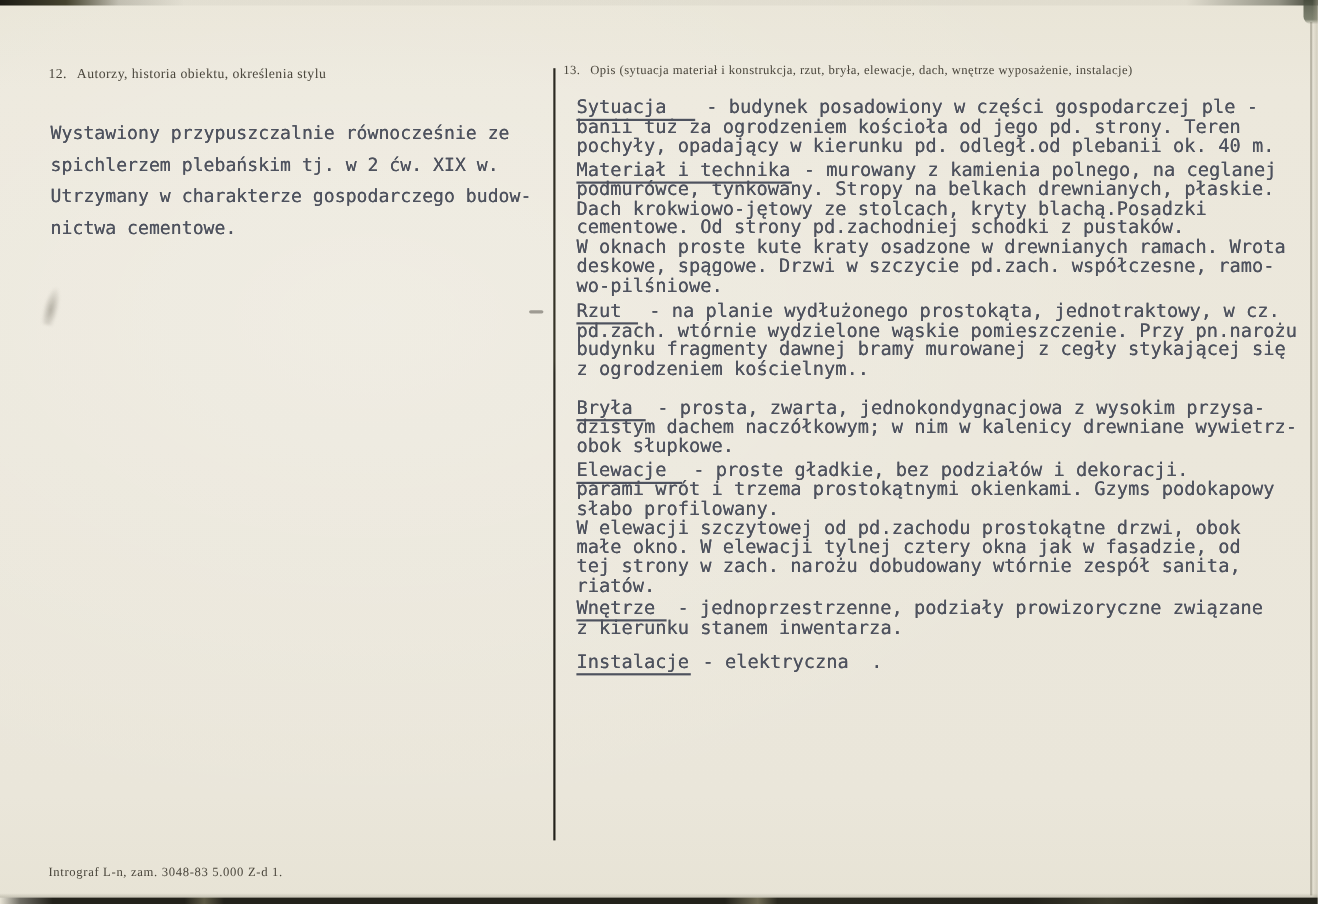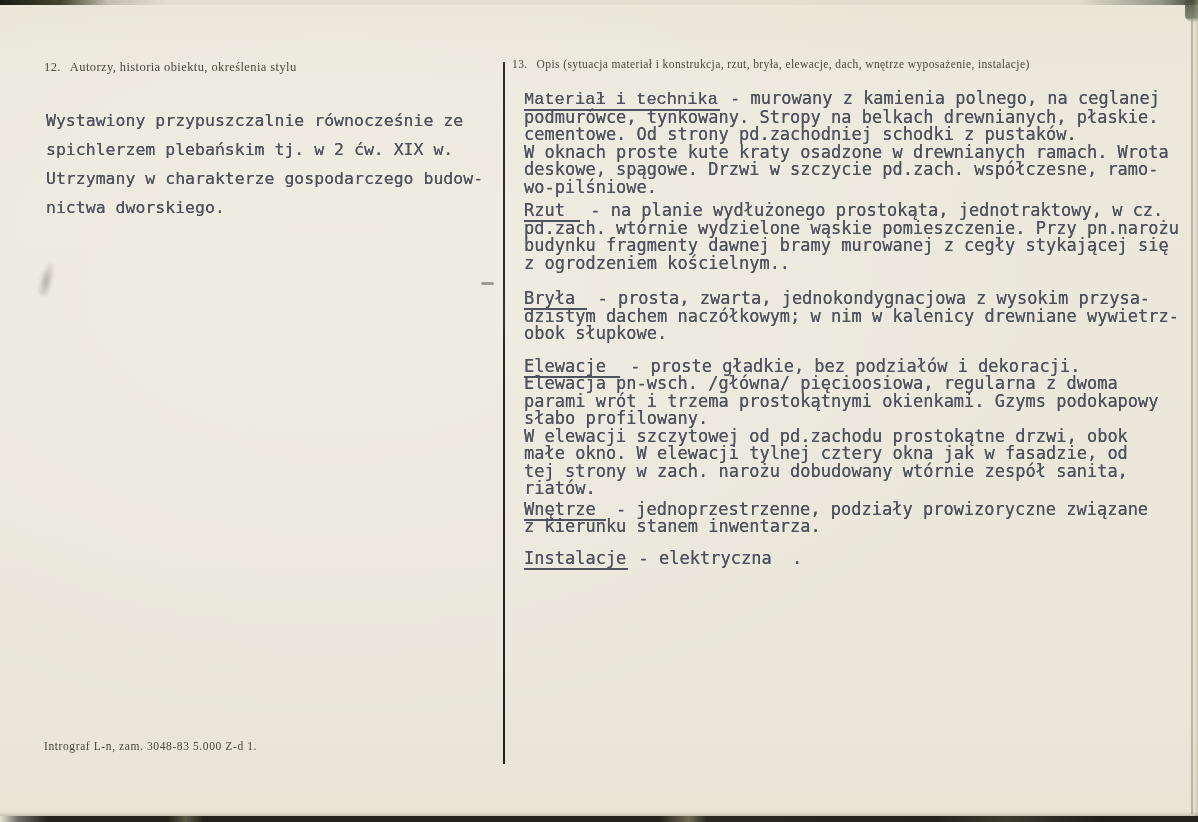--- a/index.html
+++ b/index.html
@@ -61,33 +61,33 @@
   
   .typed{color:var(--typed,#4e525e);text-shadow:0 0 .4px currentColor;}
   .col-left{position:absolute;left:44px;top:60px;width:466px;}
   .left-body{margin-top:31px;margin-left:2px;font-size:16.5px;}
   .left-body .tline{line-height:29px;white-space:pre;}
   .col-right{position:absolute;left:512px;top:58px;width:684px;}
   .right-sections{margin-top:20px;margin-left:12px;font-size:17px;}
   .sec .tline{line-height:17.5px;white-space:pre;}
   .sec-label{border-bottom:2px solid currentColor;padding-bottom:0px;}
   .sec-0 .sec-label{padding-right:26px;}
-  .sec-1 .sec-label{padding-right:2px;font-family:Liberation Mono, monospace;}
+  .sec-1 .sec-label{padding-right:2px;}
   .sec-2 .sec-label{padding-right:15px;}
   .sec-3 .sec-label{padding-right:12px;}
   .sec-4 .sec-label{padding-right:14px;}
   .sec-5 .sec-label{padding-right:10px;}
   .sec-6 .sec-label{padding-right:2px;}
   .sec-0{margin-bottom:4px;}
   .sec-1{margin-bottom:6px;}
   .sec-2{margin-bottom:18px;}
-  .sec-3{margin-bottom:15px;}
+  .sec-3{margin-bottom:4px;}
   .sec-4{margin-bottom:3px;}
   .sec-5{margin-bottom:14px;}
-  .footer-print{position:absolute;left:44px;top:740px;font-size:11.5px;letter-spacing:.6px;}
+  .footer-print{position:absolute;left:44px;top:787px;font-size:11.5px;letter-spacing:.6px;}
   
   .smudge{
     position:absolute;left:40px;top:260px;width:14px;height:36px;
     background:radial-gradient(ellipse at 50% 60%, rgba(108,103,90,.45), rgba(108,103,90,0) 70%);
     filter:blur(1px);transform:rotate(14deg);
   }
   .pmark{
     position:absolute;left:481px;top:282px;width:13px;height:3px;
     background:rgba(92,90,82,.55);filter:blur(.4px);border-radius:2px;
   }
@@ -107,51 +107,56 @@
 <div class="pmark"></div>
 
 <div class="col-left">
   <div class="printed hdr-left">
     <span class="sec-no">12.</span><span>Autorzy, historia obiektu, określenia stylu</span>
   </div>
   <div class="left-body typed">
       <div class="tline">Wystawiony przypuszczalnie równocześnie ze</div>
       <div class="tline">spichlerzem plebańskim tj. w 2 ćw. XIX w.</div>
       <div class="tline">Utrzymany w charakterze gospodarczego budow-</div>
-      <div class="tline">nictwa dworskiego.</div>
+      <div class="tline">nictwa cementowe.</div>
     </div>
 </div>
 
 <div class="col-right">
   <div class="printed hdr-right">
     <span class="sec-no">13.</span><span>Opis (sytuacja materiał i konstrukcja, rzut, bryła, elewacje, dach, wnętrze wyposażenie, instalacje)</span>
   </div>
   <div class="right-sections typed">
+      <div class="sec sec-0">
+        <div class="tline"><span class="sec-label">Sytuacja</span><span> - budynek posadowiony w części gospodarczej ple -</span></div>
+        <div class="tline">banii tuż za ogrodzeniem kościoła od jego pd. strony. Teren</div>
+        <div class="tline">pochyły, opadający w kierunku pd. odległ.od plebanii ok. 40 m.</div>
+      </div>
       <div class="sec sec-1">
         <div class="tline"><span class="sec-label">Materiał i technika</span><span> - murowany z kamienia polnego, na ceglanej</span></div>
         <div class="tline">podmurówce, tynkowany. Stropy na belkach drewnianych, płaskie.</div>
+        <div class="tline">Dach krokwiowo-jętowy ze stolcach, kryty blachą.Posadzki</div>
         <div class="tline">cementowe. Od strony pd.zachodniej schodki z pustaków.</div>
         <div class="tline">W oknach proste kute kraty osadzone w drewnianych ramach. Wrota</div>
         <div class="tline">deskowe, spągowe. Drzwi w szczycie pd.zach. współczesne, ramo-</div>
         <div class="tline">wo-pilśniowe.</div>
       </div>
       <div class="sec sec-2">
         <div class="tline"><span class="sec-label">Rzut</span><span> - na planie wydłużonego prostokąta, jednotraktowy, w cz.</span></div>
         <div class="tline">pd.zach. wtórnie wydzielone wąskie pomieszczenie. Przy pn.narożu</div>
         <div class="tline">budynku fragmenty dawnej bramy murowanej z cegły stykającej się</div>
         <div class="tline">z ogrodzeniem kościelnym..</div>
       </div>
       <div class="sec sec-3">
         <div class="tline"><span class="sec-label">Bryła</span><span> - prosta, zwarta, jednokondygnacjowa z wysokim przysa-</span></div>
         <div class="tline">dzistym dachem naczółkowym; w nim w kalenicy drewniane wywietrz-</div>
         <div class="tline">obok słupkowe.</div>
       </div>
       <div class="sec sec-4">
         <div class="tline"><span class="sec-label">Elewacje</span><span> - proste gładkie, bez podziałów i dekoracji.</span></div>
-        <div class="tline">Elewacja pn-wsch. /główna/ pięcioosiowa, regularna z dwoma</div>
         <div class="tline">parami wrót i trzema prostokątnymi okienkami. Gzyms podokapowy</div>
         <div class="tline">słabo profilowany.</div>
         <div class="tline">W elewacji szczytowej od pd.zachodu prostokątne drzwi, obok</div>
         <div class="tline">małe okno. W elewacji tylnej cztery okna jak w fasadzie, od</div>
         <div class="tline">tej strony w zach. narożu dobudowany wtórnie zespół sanita,</div>
         <div class="tline">riatów.</div>
       </div>
       <div class="sec sec-5">
         <div class="tline"><span class="sec-label">Wnętrze</span><span> - jednoprzestrzenne, podziały prowizoryczne związane</span></div>
         <div class="tline">z kierunku stanem inwentarza.</div>

